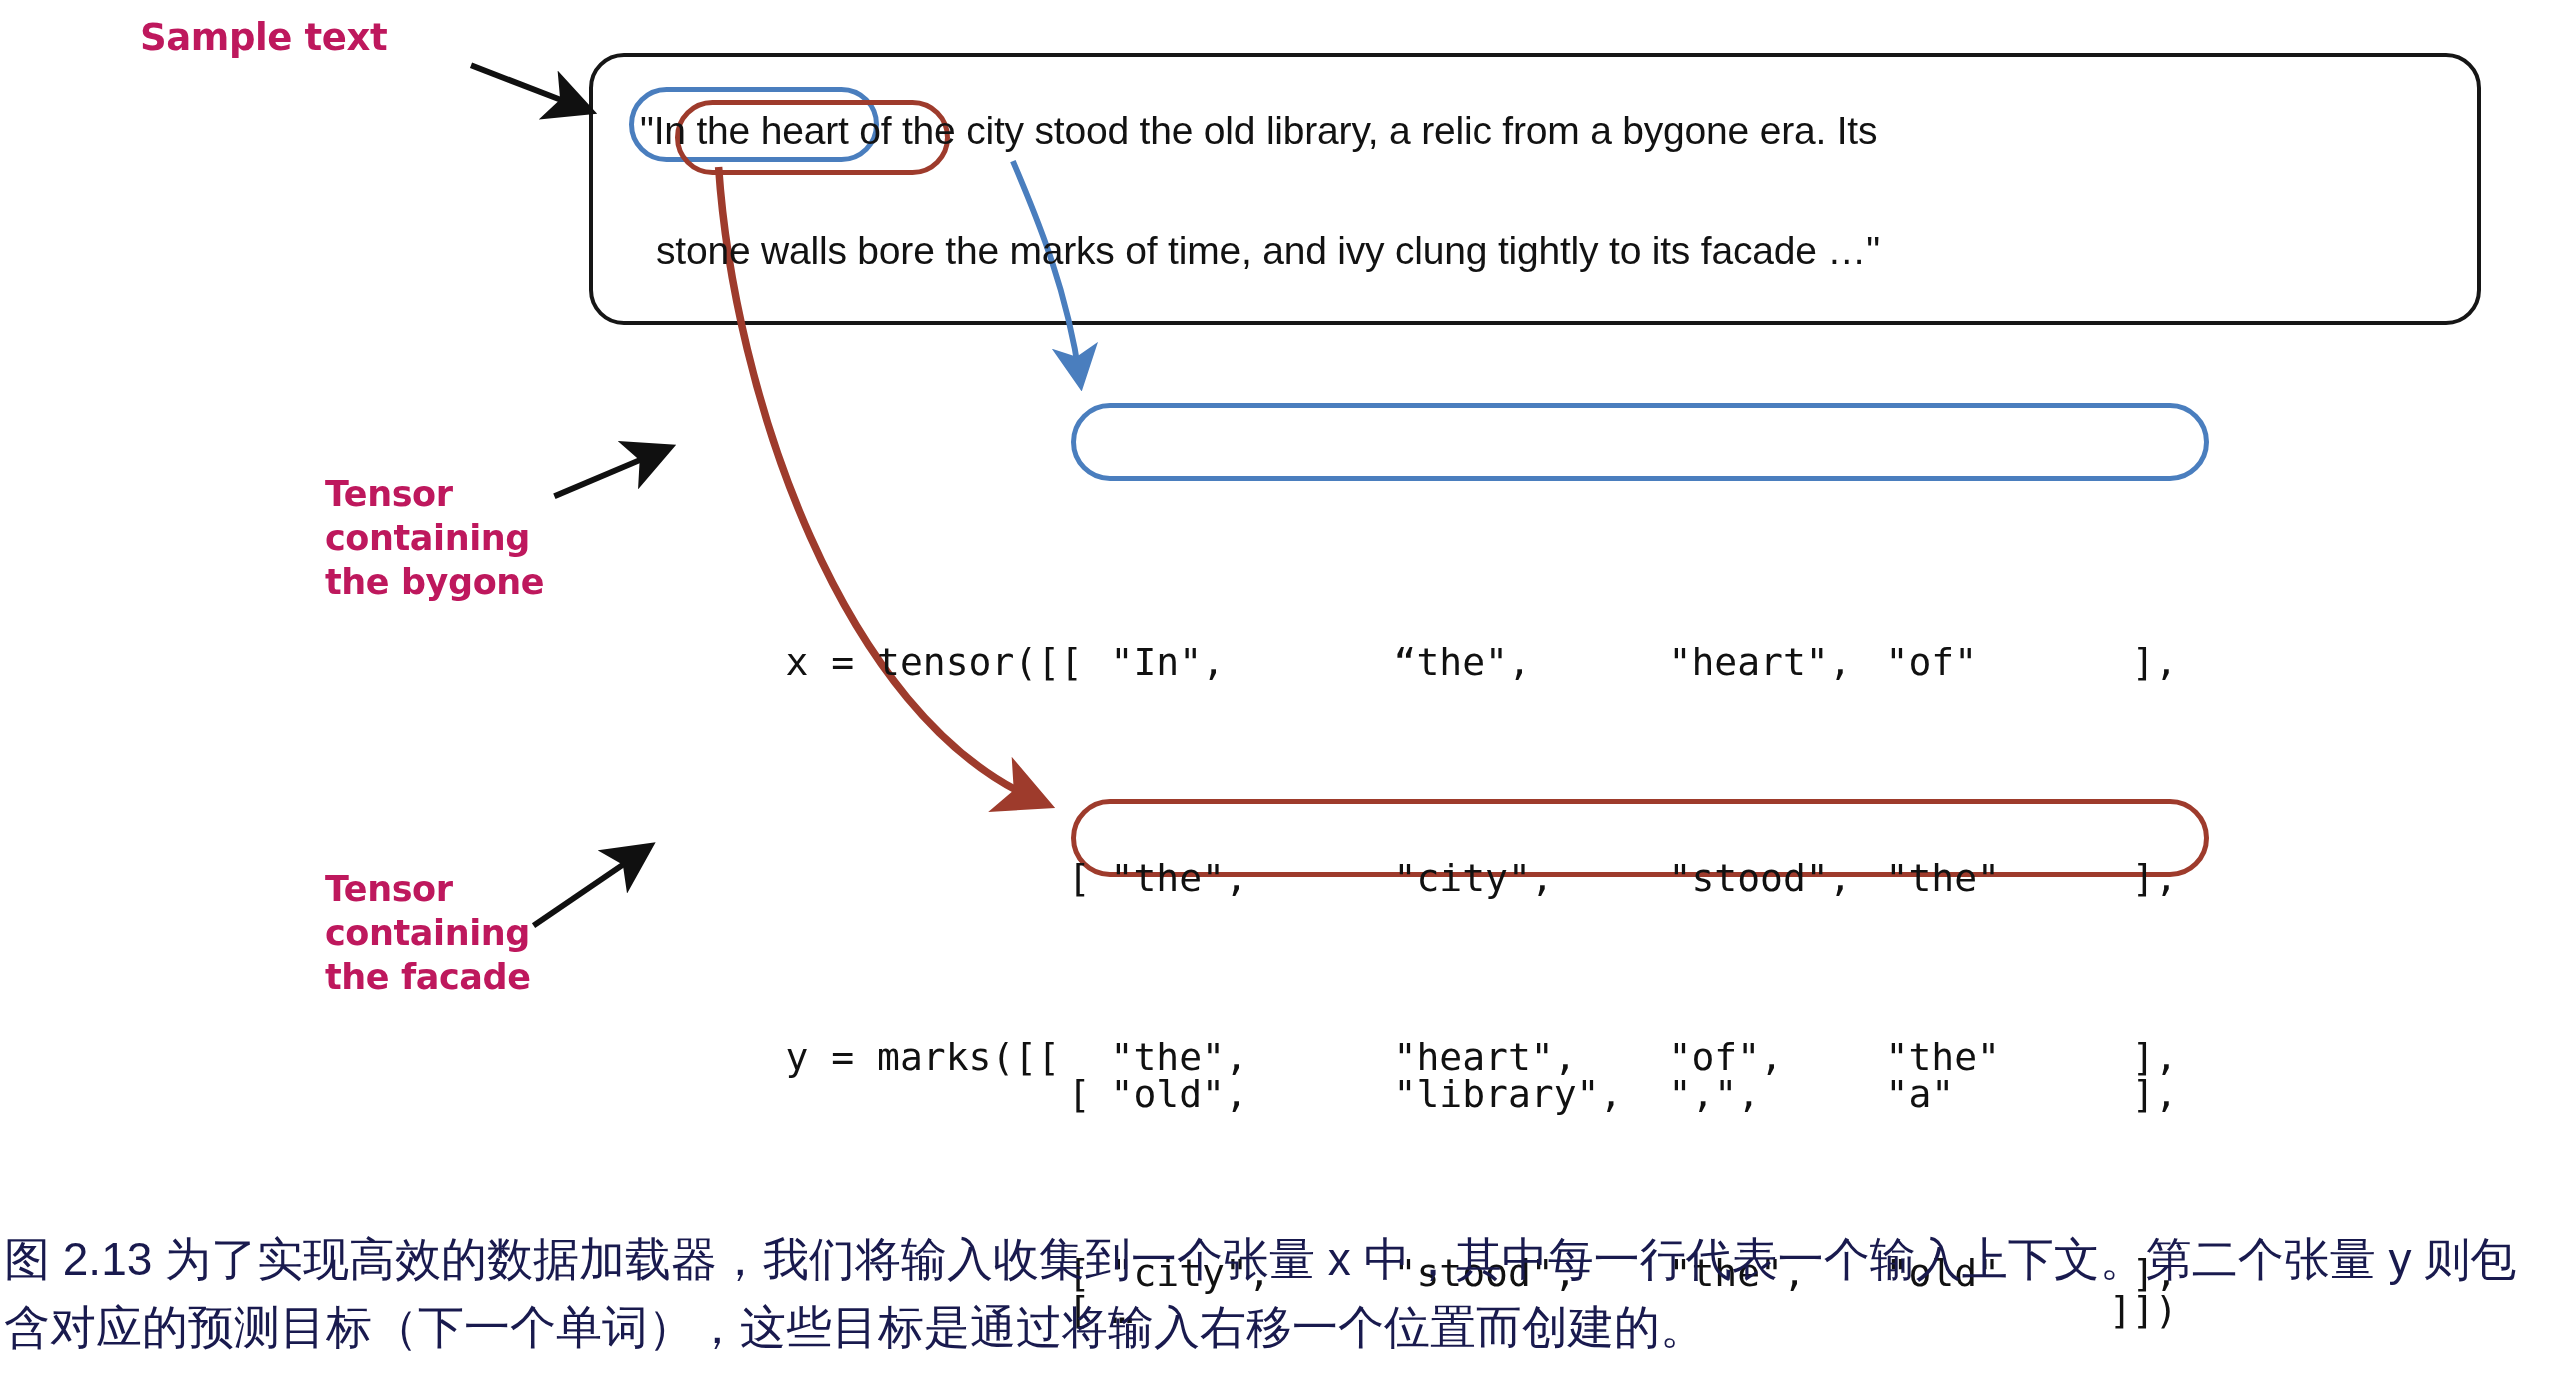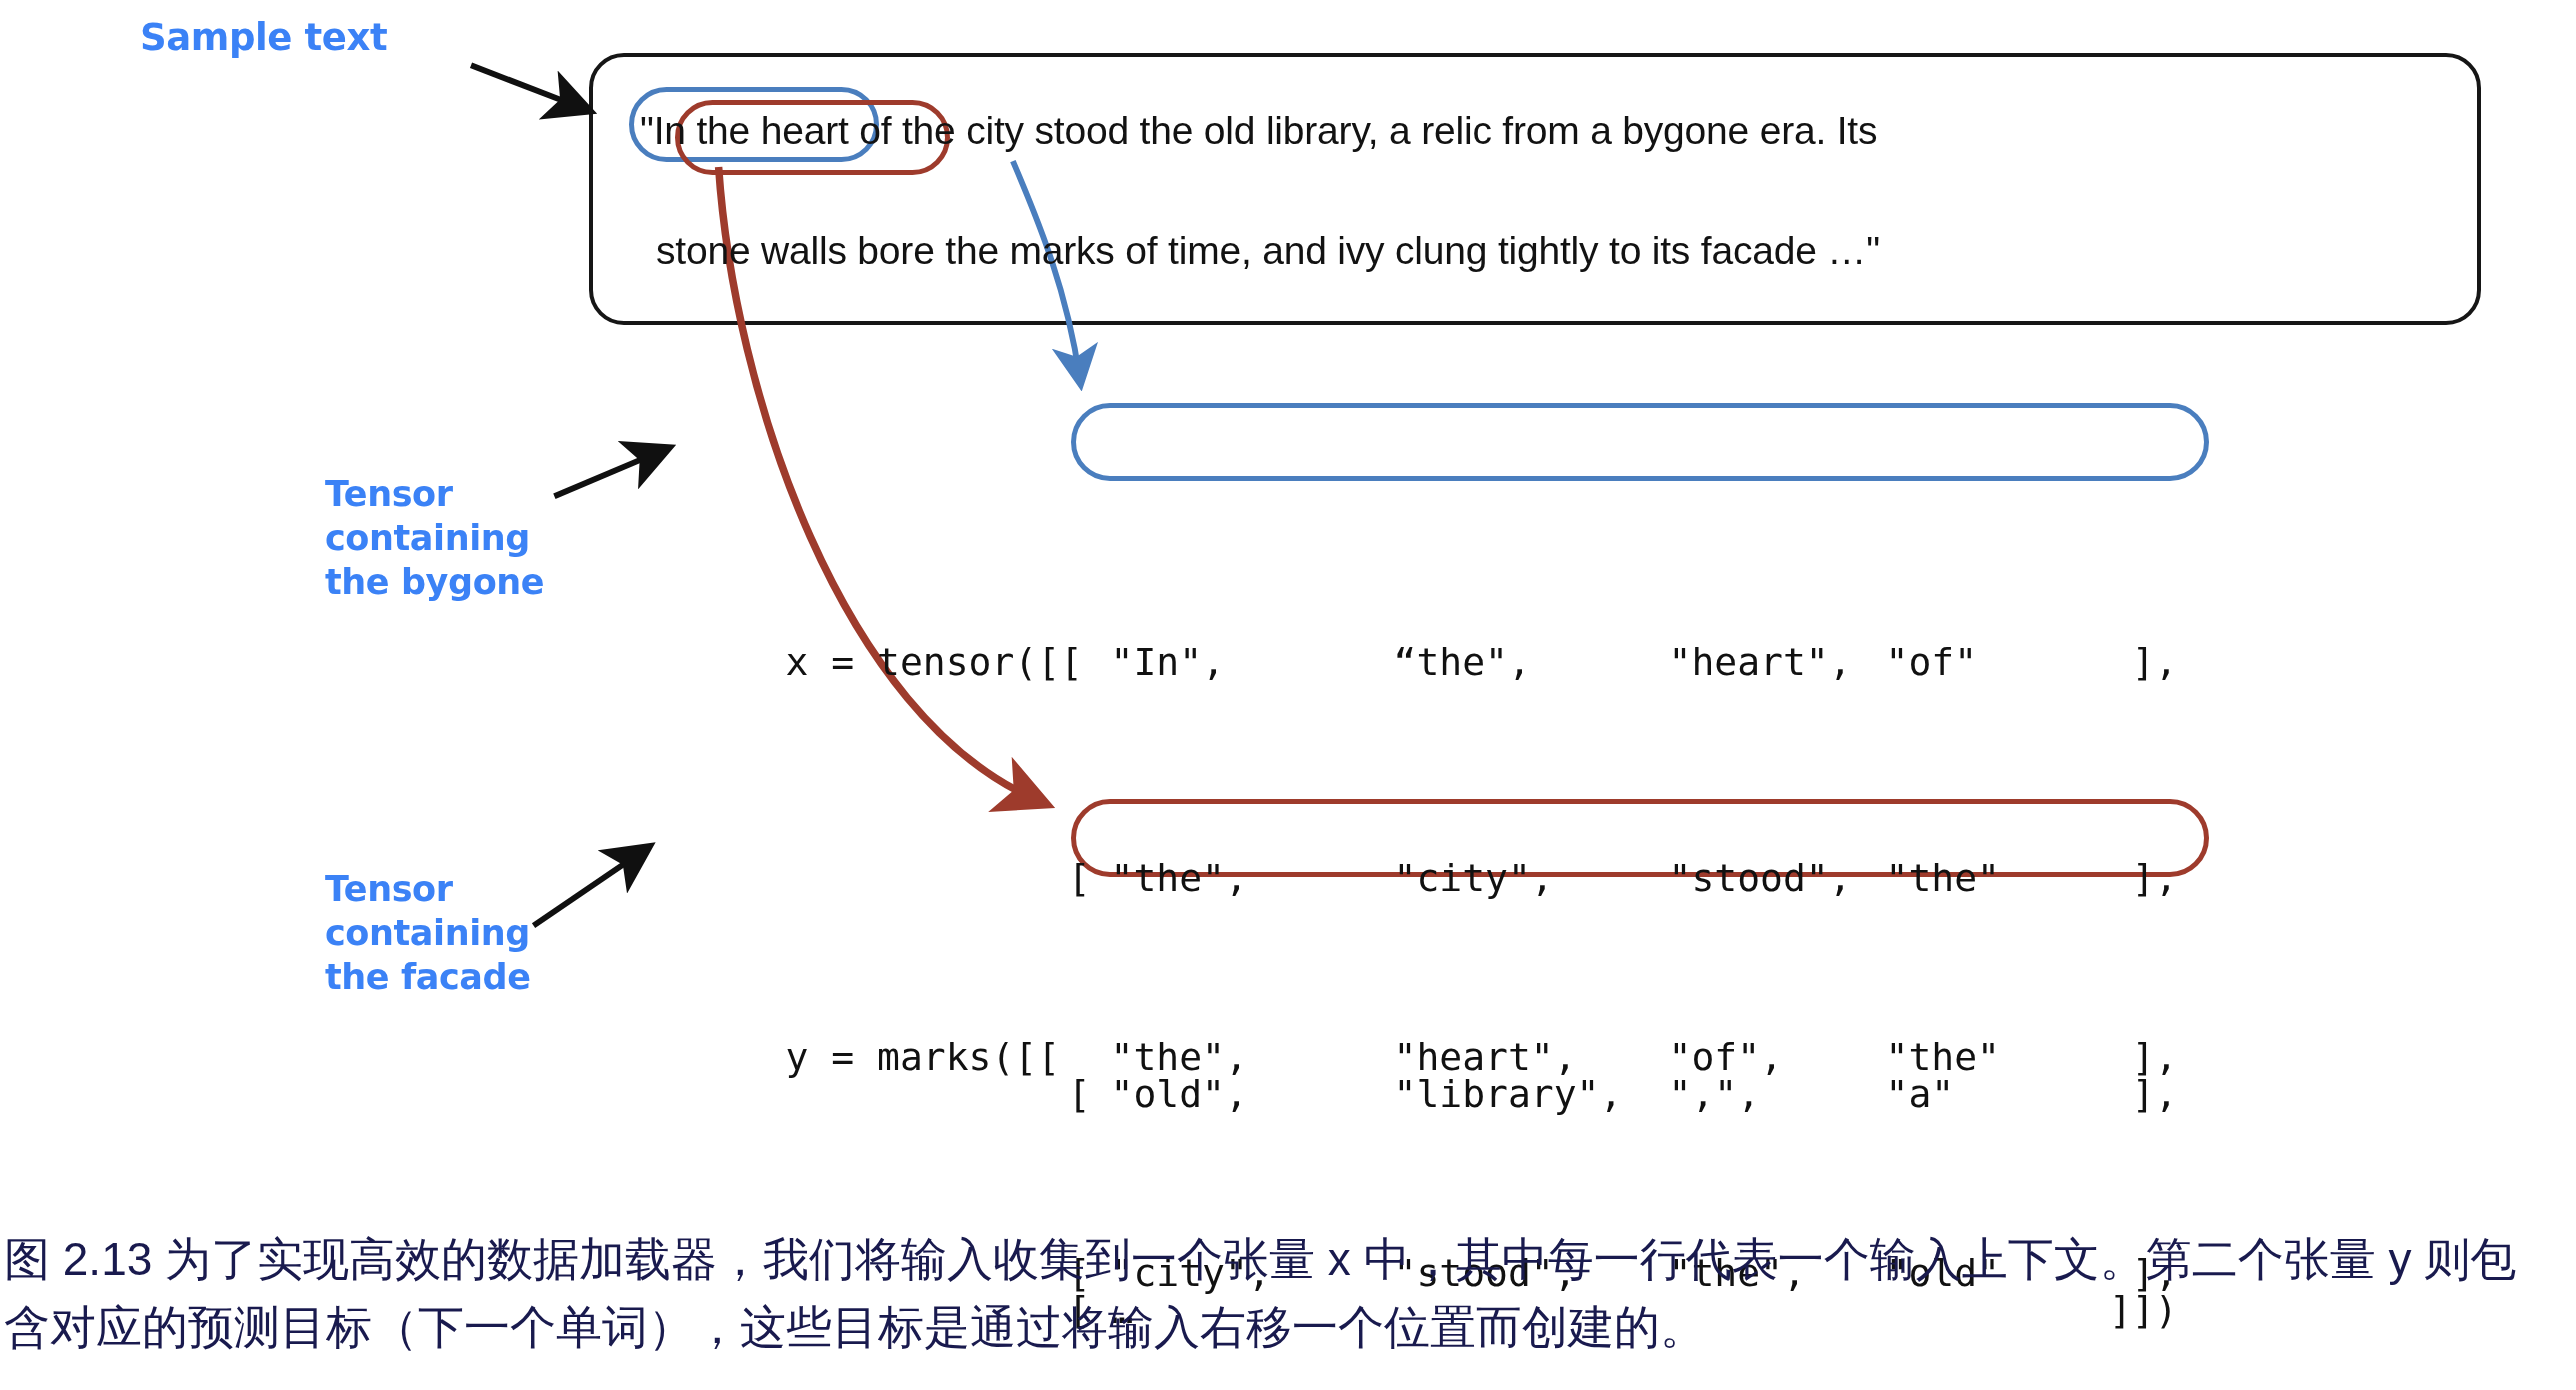--- a/index.html
+++ b/index.html
@@ -25,21 +25,21 @@
     z-index: 5;
   }
 
   
   .annot {
     position: absolute;
     font-family: "DejaVu Sans", sans-serif;
     font-weight: bold;
     font-size: 35px;
     line-height: 1.26;
-    color: #3b82f6;
+    color: #be185d;
     letter-spacing: -0.4px;
     white-space: nowrap;
     z-index: 12;
   }
   #annot-sample { left: 140px; top: 15px; font-size: 37px; }
   #annot-inputs { left: 325px; top: 472px; }
   #annot-targets { left: 325px; top: 867px; }
 
   
   #sample-card {

